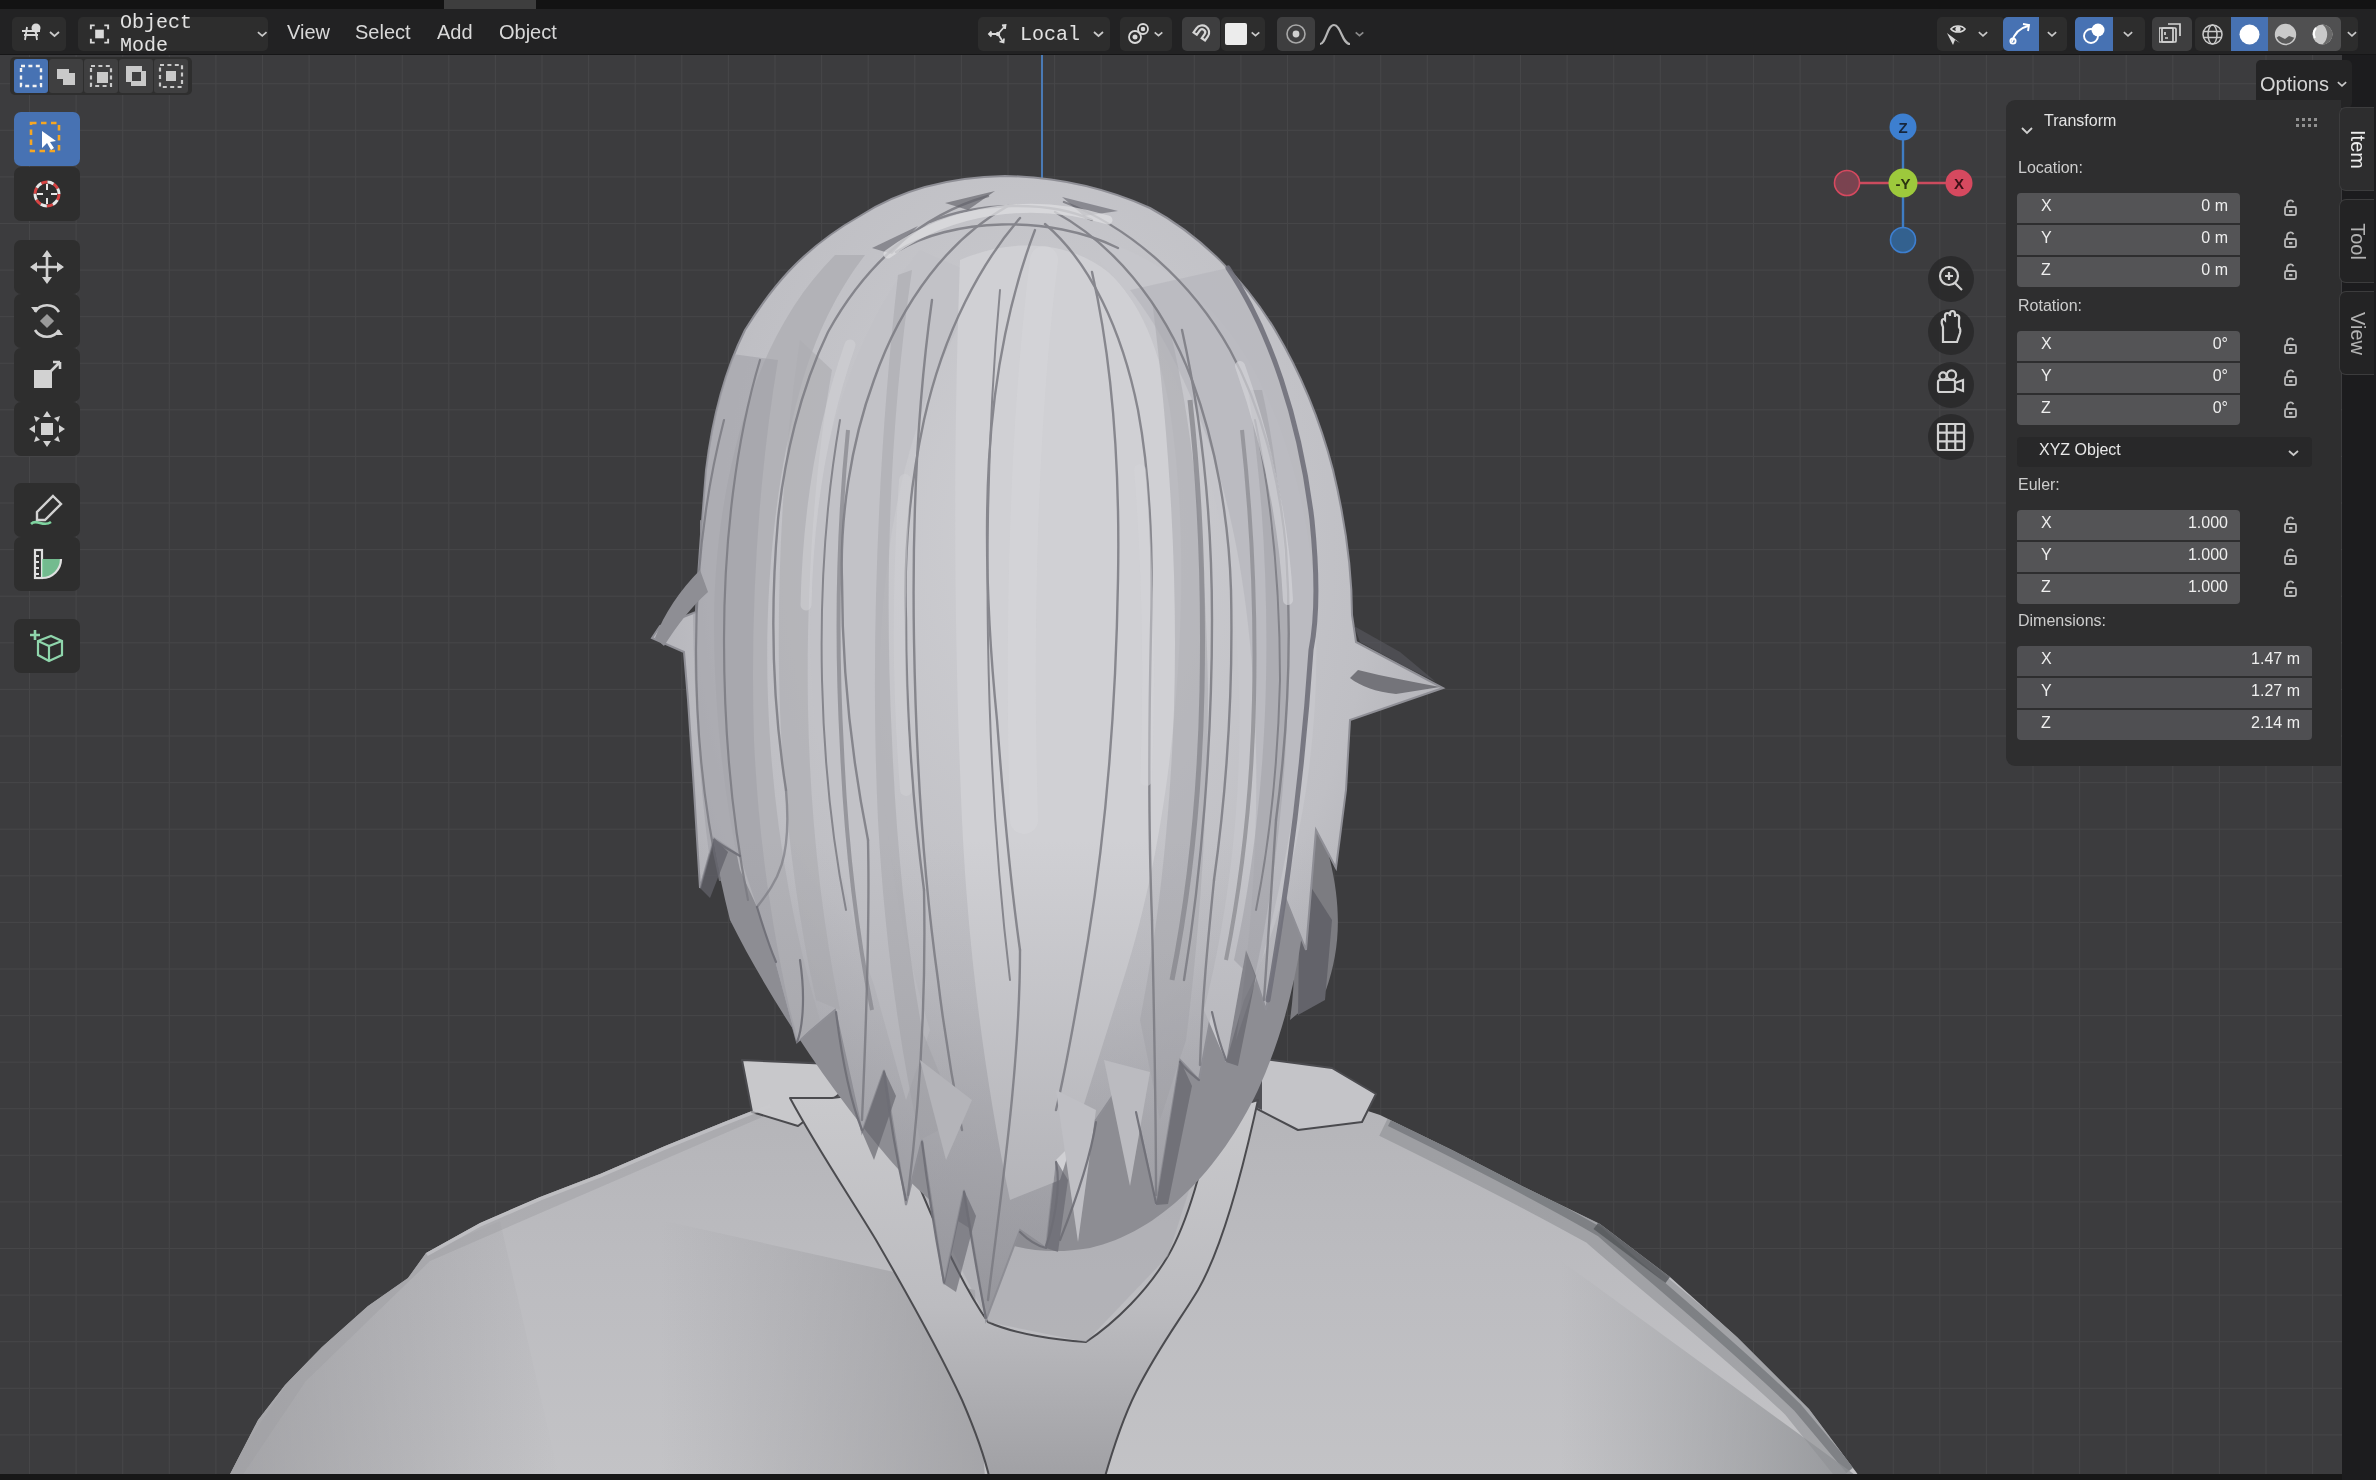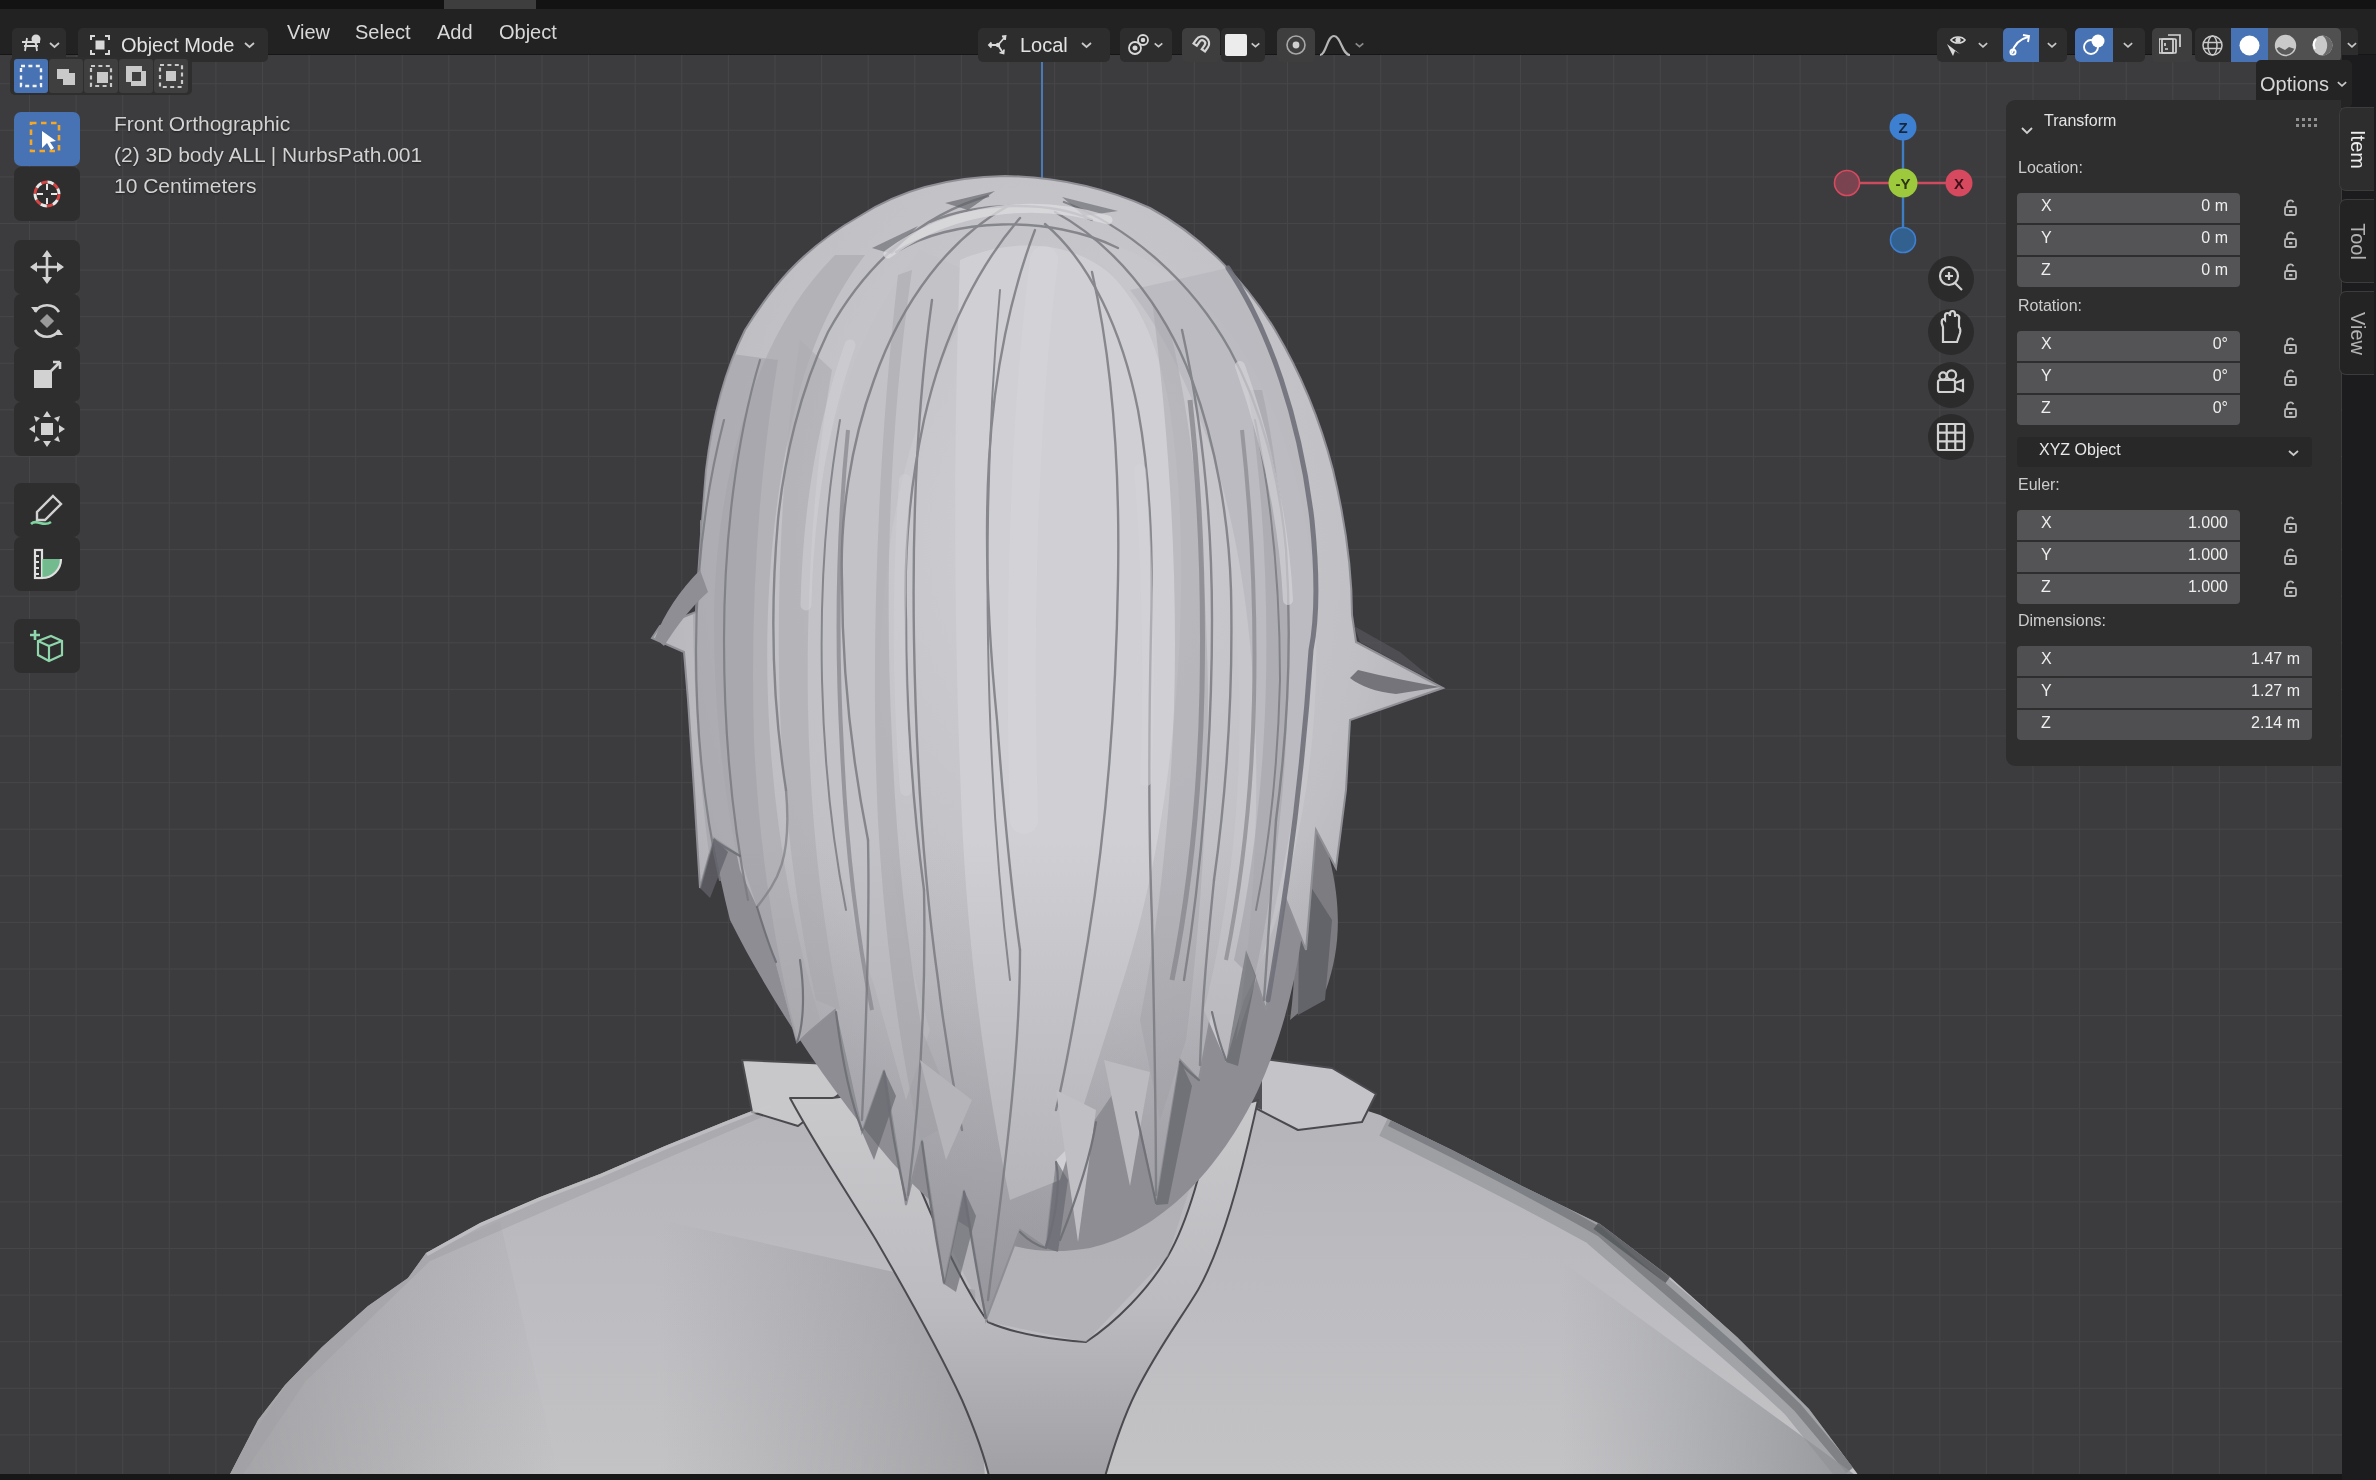--- a/index.html
+++ b/index.html
@@ -10,21 +10,21 @@
   #grid { top:9px; left:0; width:2376px; height:1471px;
     background-image:linear-gradient(to right, #464648 1px, transparent 1px),
                      linear-gradient(to bottom, #464648 1px, transparent 1px);
     background-size:46.6px 46.6px;
     background-position:29px 27.6px; }
   
   #topstrip { top:0; left:0; width:2376px; height:9px; background:#131313; }
   #topstrip .tab { position:absolute; left:444px; top:0; width:92px; height:9px; background:#3e3e3e; }
   
   #header { top:9px; left:0; width:2376px; height:46px; background:#222223; border-bottom:1px solid #161617; }
-  .hbtn { position:absolute; top:19px; height:34px; background:#2d2d2d; border-radius:5px; display:flex; align-items:center; color:#e2e2e2; font-size:20px; }
+  .hbtn { position:absolute; top:8px; height:34px; background:#2d2d2d; border-radius:5px; display:flex; align-items:center; color:#e2e2e2; font-size:20px;font-family:Liberation Mono, monospace; }
   .menu { position:absolute; top:0; height:46px; display:flex; align-items:center; color:#d8d8d8; font-size:20px; }
   
   #botstrip { top:1474px; left:0; width:2342px; height:6px; background:#171717; }
   
   #rightcol { top:55px; left:2342px; width:34px; height:1425px; background:#1c1c1e; }
   
   #options { top:60px; left:2256px; width:96px; height:48px; background:#242425; border-radius:5px; color:#d5d5d5; font-size:20px; display:flex; align-items:center; justify-content:center; }
   
   #ovtext { top:108px; left:114px; color:#d2d2d2; font-size:21px; line-height:31px; text-shadow:0 1px 2px rgba(0,0,0,.5); }
   
@@ -424,21 +424,20 @@
       <svg width="12" height="8" viewBox="0 0 13 8" style="margin-left:5px">
           <path d="M2,2 L6.5,6 L11,2" stroke="#c9c9c9" stroke-width="1.8" fill="none"></path>
         </svg>
     </div>
   </div>
   <div class="abs" id="botstrip"></div>
   <div class="abs" id="rightcol"></div>
   <div class="abs" id="options">Options<svg width="12" height="8" viewBox="0 0 13 8" style="margin-left:7px">
         <path d="M2,2 L6.5,6 L11,2" stroke="#c9c9c9" stroke-width="1.8" fill="none"></path>
       </svg></div>
-  <div class="abs" id="ovtext">Front Orthographic<br>(2) 3D body ALL | NurbsPath.001<br>10 Centimeters</div>
 
   <div class="abs" id="selrow">
     <div class="smb" style="left:4px;background:#4772b3">
       <svg width="34" height="34" viewBox="0 0 34 34">
           <rect x="7" y="7" width="20" height="20" fill="none" stroke="#f2f2f2" stroke-width="2.4" stroke-dasharray="4 3.4"></rect>
         </svg></div>
     <div class="smb" style="left:39px">
       <svg width="34" height="34" viewBox="0 0 34 34">
           <path d="M8,10 L20,10 L20,14 L26,14 L26,26 L14,26 L14,20 L8,20 Z" fill="#c9c9c9"></path>
         </svg></div>

